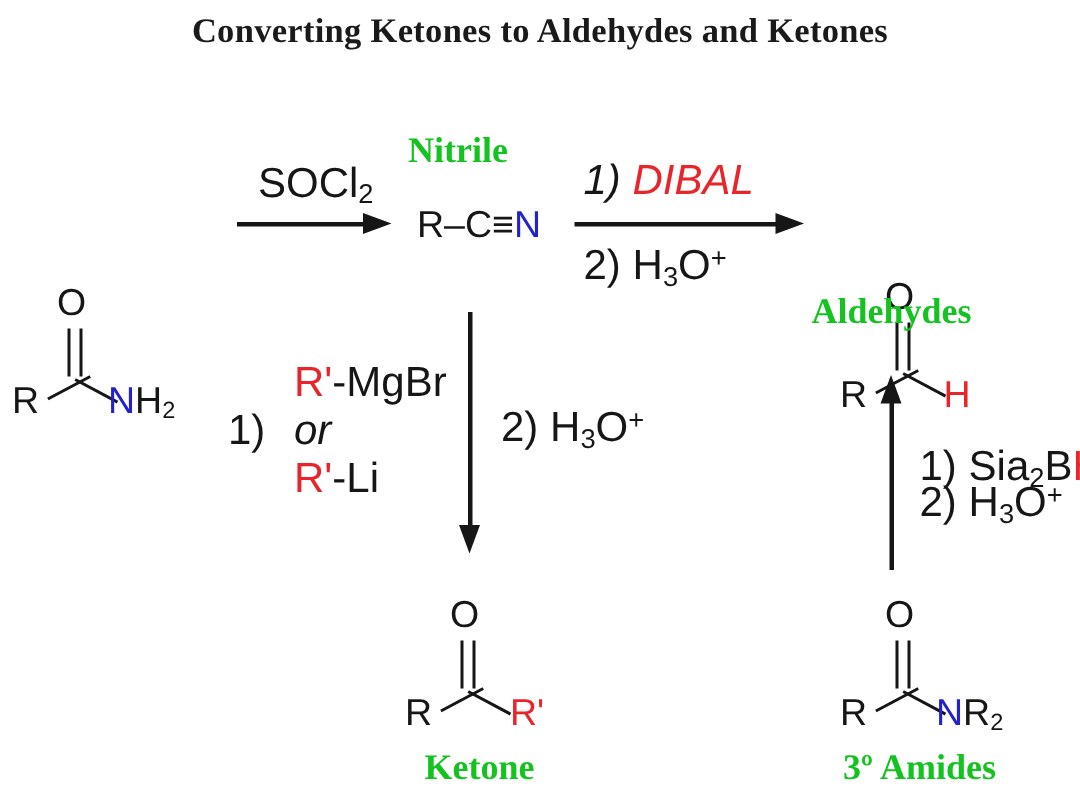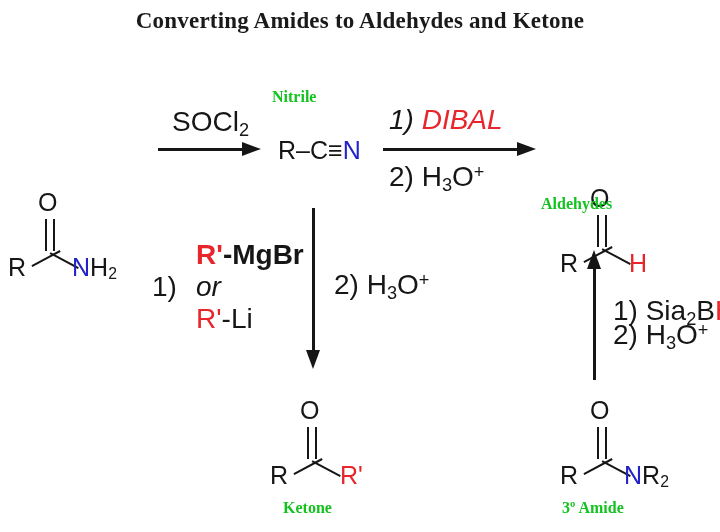--- a/index.html
+++ b/index.html
@@ -40,21 +40,21 @@
   }
   .chem sub { font-size: 0.63em; vertical-align: -0.22em; }
   .blue { color: #2222cc; }
   .red  { color: #e8252b; }
   .black { color: #161616; }
 
   
   .greenlabel {
     font-family: "Liberation Serif", serif;
     font-weight: bold;
-    font-size: 16px;
+    font-size: 24px;
     color: #14c220;
     white-space: nowrap;
     line-height: 1;
   }
 
   
   .reagent {
     font-family: "Liberation Sans", sans-serif;
     font-size: 28px;
     color: #161616;
@@ -104,21 +104,21 @@
     border-left: 7.5px solid transparent;
     border-right: 7.5px solid transparent;
     border-bottom: 19px solid #161616;
   }
 </style>
 </head>
 <body>
 
 <div id="canvas">
 
-  <div class="abs" id="title">Converting Amides to Aldehydes and Ketone</div>
+  <div class="abs" id="title">Converting Ketones to Aldehydes and Ketones</div>
 
   <div class="abs" style="left:0px; top:95px; width:150px; height:100px;">
 
     <div class="abs chem" style="left:38px; top:95px;">O</div>
 
     <div class="bond" style="left:45px; top:124px; width:2.4px; height:32px;"></div>
     <div class="bond" style="left:53px; top:124px; width:2.4px; height:32px;"></div>
 
     <div class="abs chem" style="left:8px; top:160px;">R</div>
 
@@ -170,21 +170,21 @@
   <div class="abs greenlabel" style="left:541px; top:196px;"><span>Aldehydes</span></div>
 
   <div class="abs" style="left:304px; top:208px; width:20px; height:165px;">
     <div class="arrow-shaft-v" style="left:8px; top:0px; height:148px;"></div>
     <div class="arrow-head-d" style="left:1.7px; top:142px;"></div>
   </div>
 
   <div class="abs reagent" style="left:152px; top:273px;">
     <span>1)</span>
   </div>
-  <div class="abs reagent" style="left:196px; top:241px;font-weight:bold;">
+  <div class="abs reagent" style="left:196px; top:241px;">
     <span class="red">R'</span><span>-MgBr</span>
   </div>
   <div class="abs reagent" style="left:196px; top:273px;">
     <i>or</i>
   </div>
   <div class="abs reagent" style="left:196px; top:305px;">
     <span class="red">R'</span><span>-Li</span>
   </div>
 
   <div class="abs reagent" style="left:334px; top:271px;">
@@ -220,15 +220,15 @@
     <div class="abs chem" style="left:50px; top:8px;">O</div>
     <div class="bond" style="left:57px; top:37px; width:2.4px; height:32px;"></div>
     <div class="bond" style="left:65px; top:37px; width:2.4px; height:32px;"></div>
     <div class="abs chem" style="left:20px; top:73px;">R</div>
     <div class="bond" style="left:44px; top:83px; width:32px; height:2.4px; transform: rotate(-28deg);"></div>
     <div class="bond" style="left:62px; top:70px; width:32px; height:2.4px; transform: rotate(28deg);"></div>
     <div class="abs chem" style="left:84px; top:73px;">
       <span class="blue">N</span><span class="black">R</span><sub class="black">2</sub>
     </div>
   </div>
-  <div class="abs greenlabel" style="left:562px; top:500px;"><span>3º Amide</span></div>
+  <div class="abs greenlabel" style="left:562px; top:500px;"><span>3º Amides</span></div>
 
 </div>
 
 </body></html>

